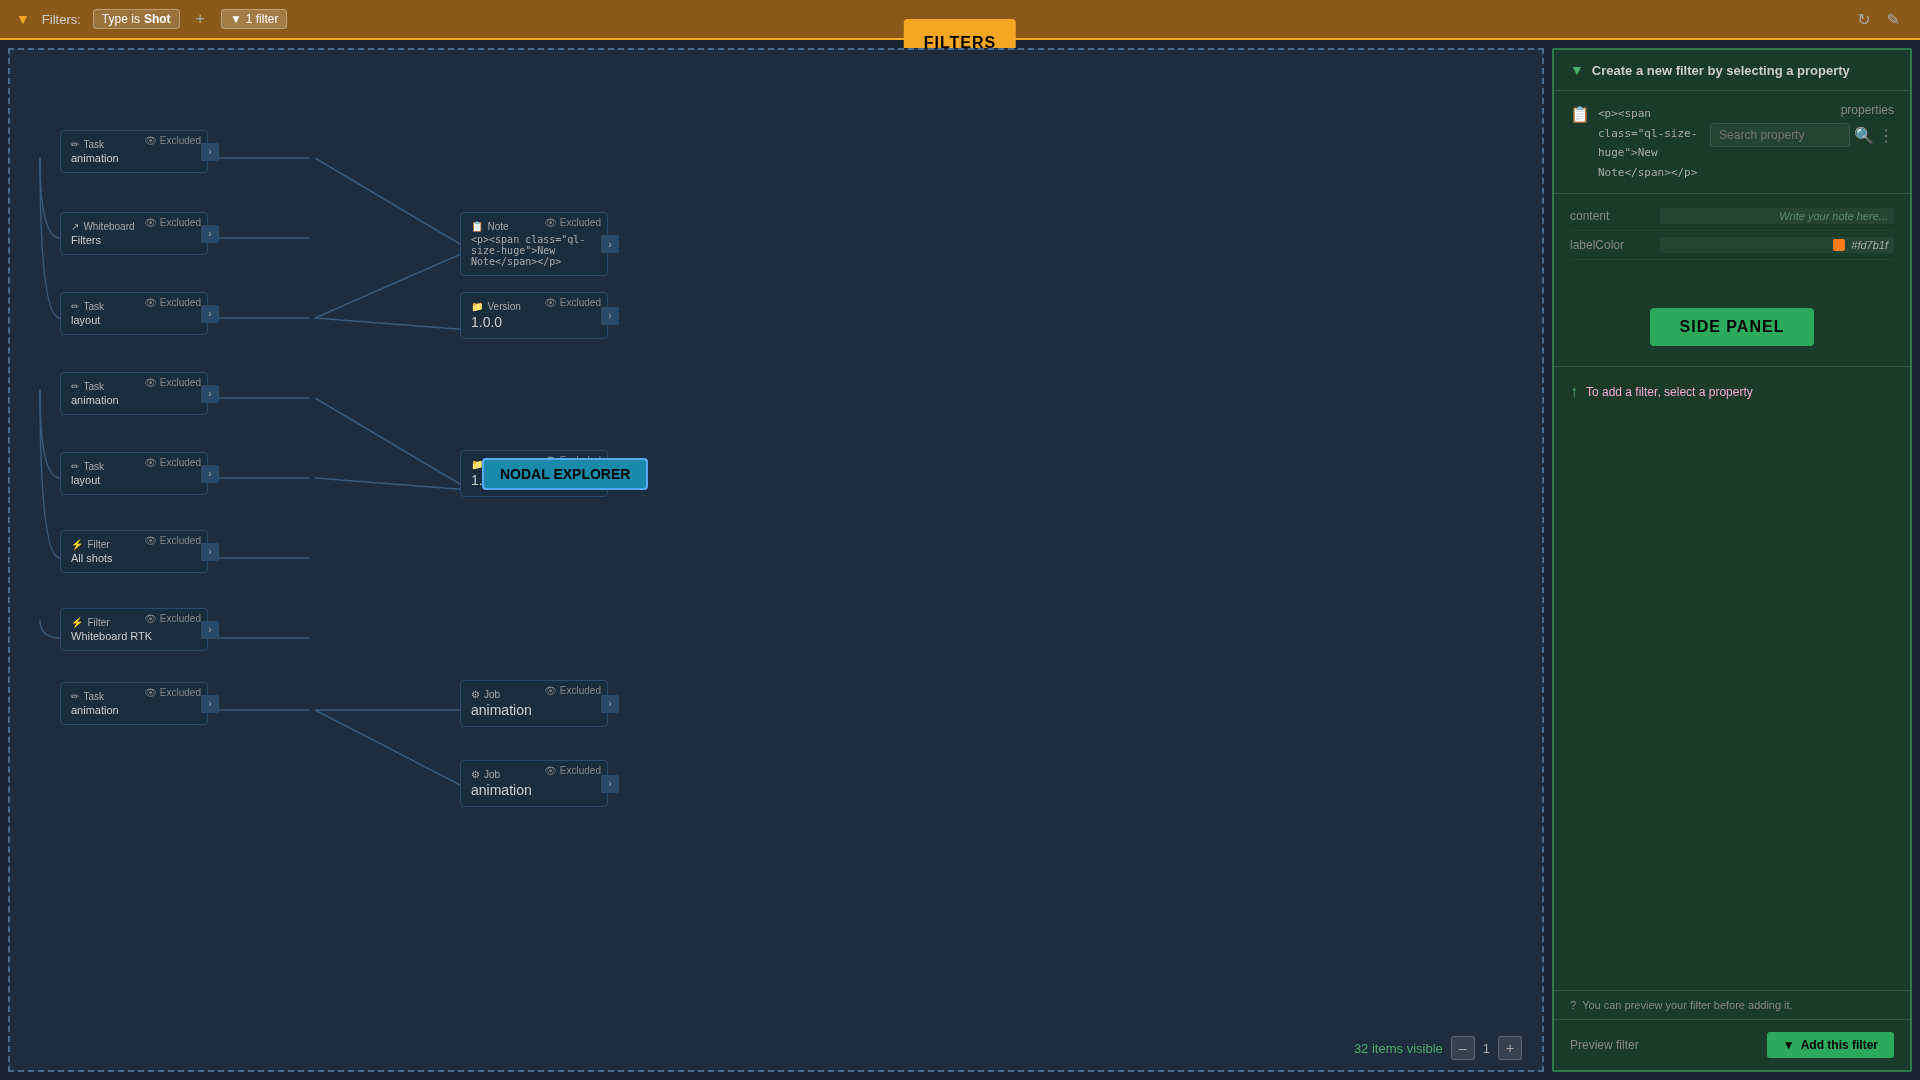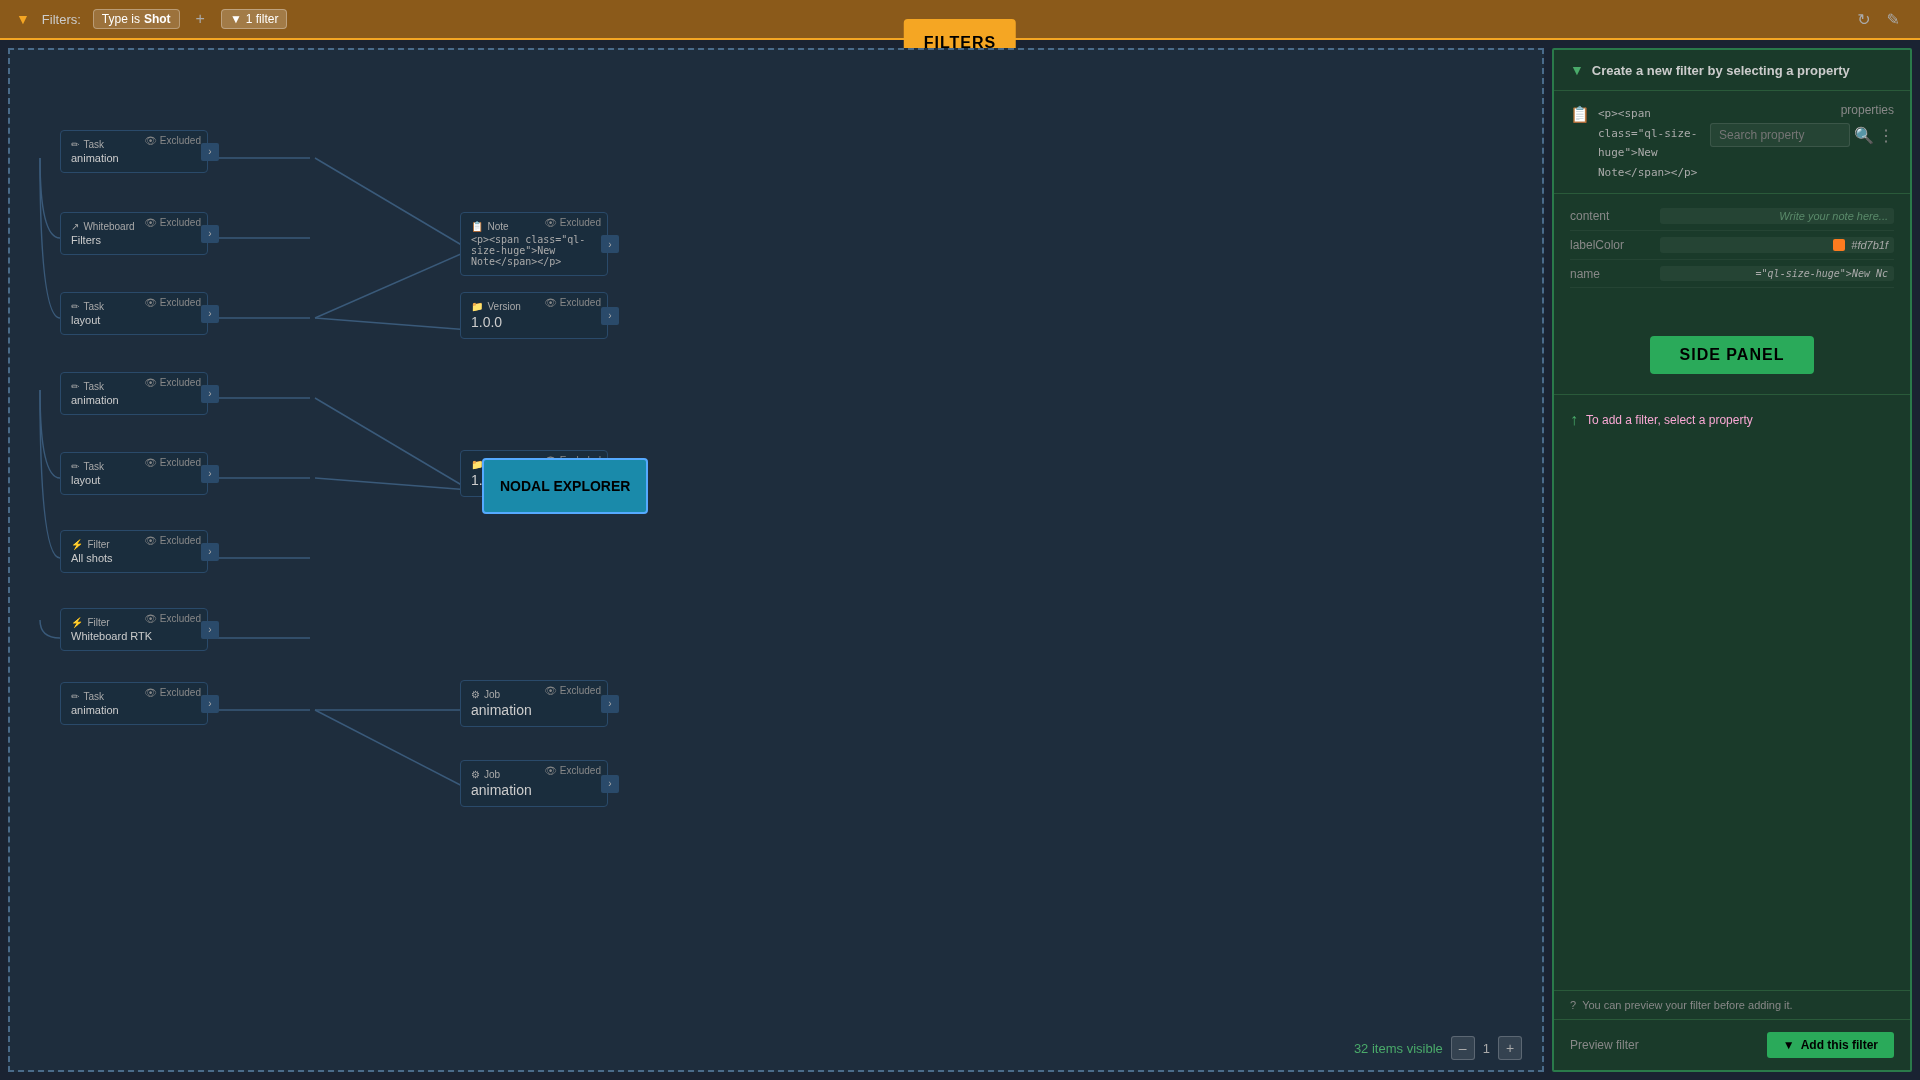--- a/index.html
+++ b/index.html
@@ -393,21 +393,21 @@
       pointer-events: none;
     }
 
     
     .nodal-explorer-tooltip {
       position: absolute;
       background: #1a8aaa;
       color: #000;
       font-weight: bold;
       font-size: 14px;
-      padding: 18px 16px;
+      padding: 6px 16px;
       border-radius: 4px;
       border: 2px solid #5af;
       cursor: pointer;
       z-index: 10;
       white-space: nowrap;
     }
 
     
     .page-count-bar {
       position: absolute;
@@ -694,24 +694,20 @@
         <span class="prop-name">content</span>
         <span class="prop-value" style="color:#5a8a6a; font-style:italic;">Write your note here...</span>
       </div>
       <div class="prop-row">
         <span class="prop-name">labelColor</span>
         <span class="prop-value color-swatch">
           <div class="color-dot" style="background:#fd7b1f;"></div>
           <span>#fd7b1f</span>
         </span>
       </div>
-      <div class="prop-row">
-        <span class="prop-name">name</span>
-        <span class="prop-value" style="font-family:monospace; font-size:10px;">="ql-size-huge"&gt;New Nc</span>
-      </div>
     </div>
 
     <div class="side-panel-btn-area">
       <button class="side-panel-main-btn">SIDE PANEL</button>
     </div>
 
     <div class="add-filter-info">
       <span class="add-filter-info-icon">↑</span>
       <span class="add-filter-info-text">To add a filter, select a property</span>
     </div>

